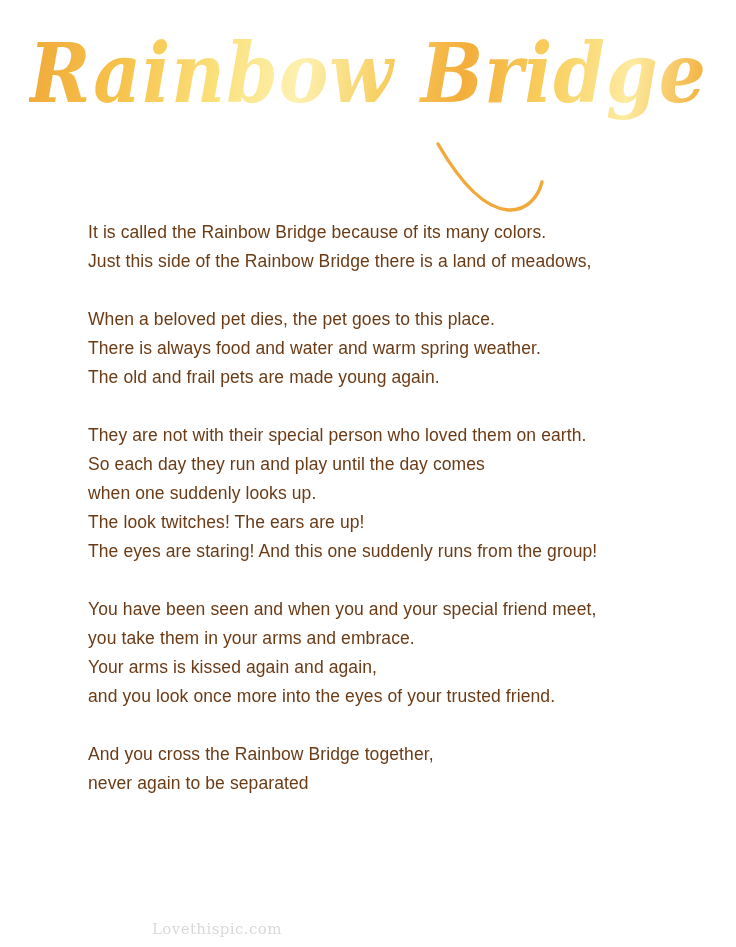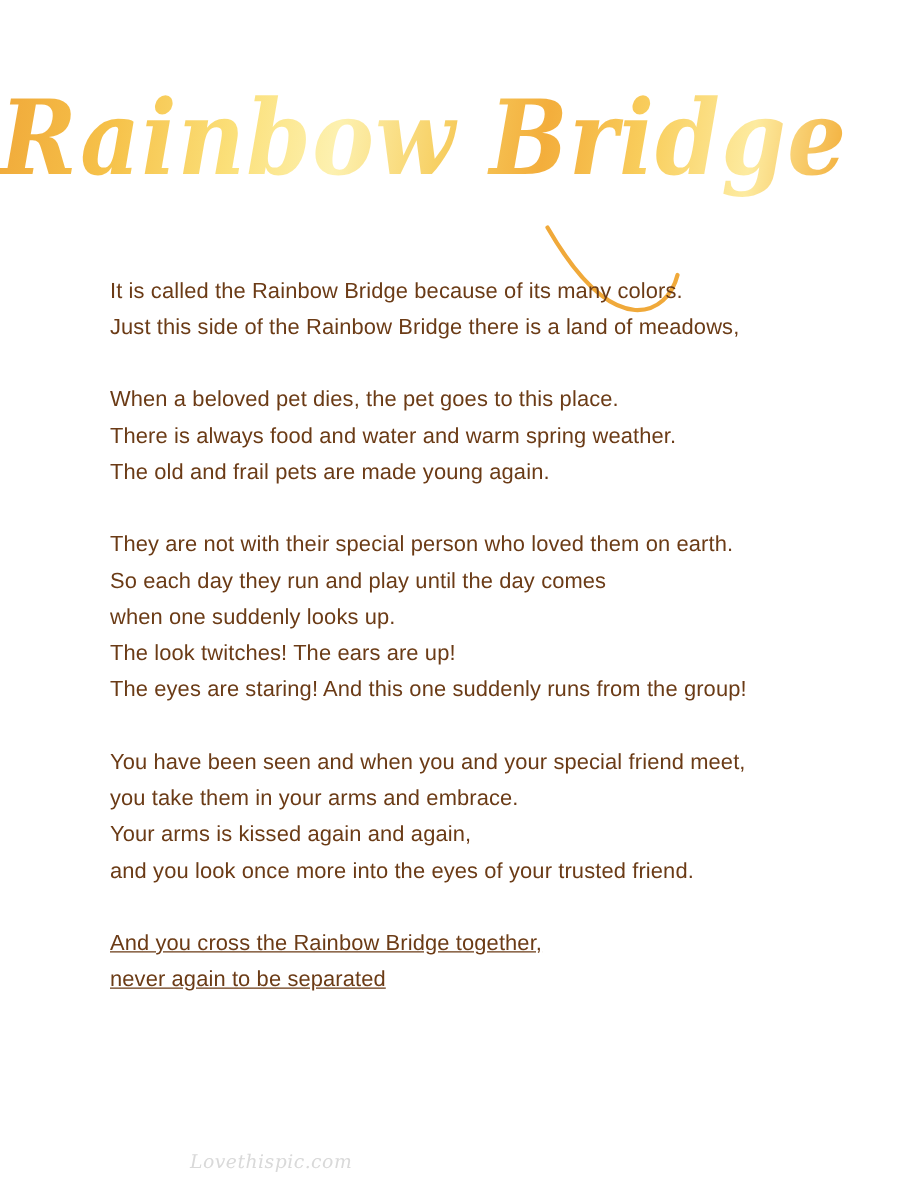--- a/index.html
+++ b/index.html
@@ -21,23 +21,22 @@
     position: relative;
     box-sizing: border-box;
   }
 
   
   .title-wrap {
     position: absolute;
     top: 26px;
     left: 0;
     width: 736px;
-    text-align: left;
+    text-align: center;
     height: 160px;
-    margin-top: 38px;
   }
   .title {
     display: inline-block;
     font-family: "DejaVu Serif", serif;
     font-style: italic;
     font-weight: 700;
     font-size: 74px;
     line-height: 1.15;
     letter-spacing: 1px;
     background: linear-gradient(100deg,
@@ -78,34 +77,32 @@
     font-family: "Liberation Sans", sans-serif;
     font-size: 17.5px;
     line-height: 29px;
     letter-spacing: 0.1px;
   }
   .stanza {
     margin: 0 0 29px 0;
   }
   .stanza:last-child {
     margin-bottom: 12px;
-    text-decoration: underline;
   }
   .line {
     display: block;
     white-space: nowrap;
   }
 
   
   .watermark {
     position: absolute;
     left: 152px;
     top: 920px;
     font-family: "DejaVu Serif", serif;
-    font-style: italic;
     font-size: 15px;
     color: #d9d9d9;
     letter-spacing: 0.4px;
     user-select: none;
   }
 </style>
 </head>
 <body>
 
 <div class="page">

